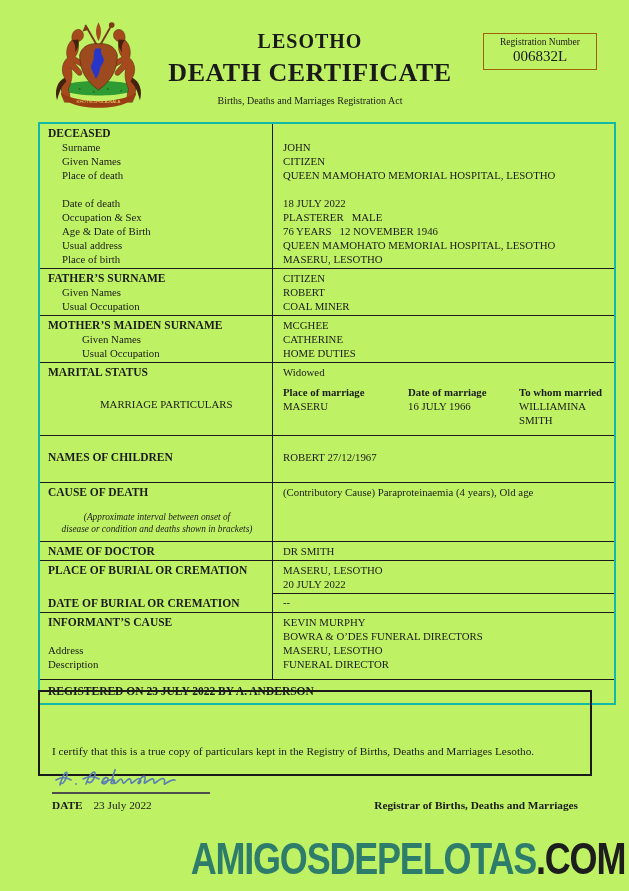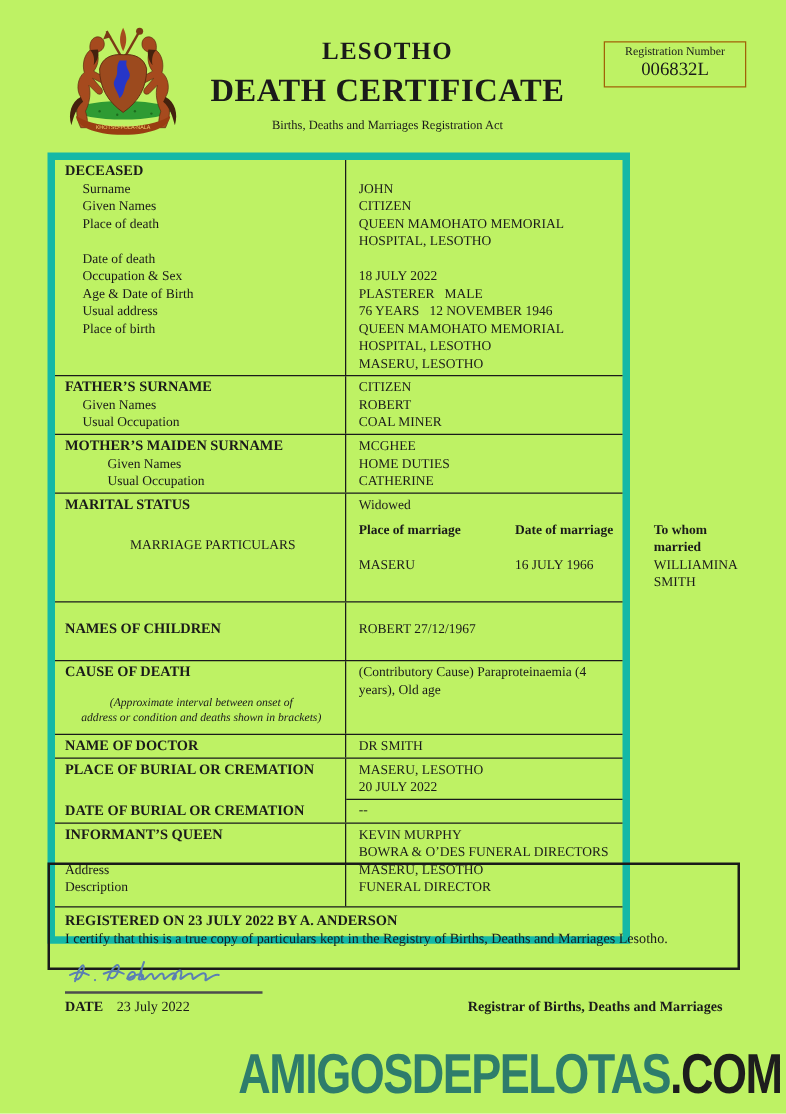--- a/index.html
+++ b/index.html
@@ -11,22 +11,22 @@
   .title-block{position:absolute;left:150px;top:30px;width:320px;text-align:center;}
   .country{font-size:20px;font-weight:bold;letter-spacing:1px;}
   .doc-title{font-size:26px;font-weight:bold;letter-spacing:0.5px;margin-top:5px;}
   .subtitle{font-size:10px;margin-top:7px;}
   .reg-box{position:absolute;right:32px;top:33px;width:114px;box-sizing:border-box;
            border:1px solid #a16207;text-align:center;padding:3px 2px 4px;}
   .reg-label{font-size:9.5px;}
   .reg-number{font-size:15px;margin-top:1px;}
 
   
-  .cert-table{position:absolute;left:38px;top:122px;width:466px;box-sizing:border-box;
-              border:6px solid #14b8a6;font-size:10.8px;line-height:14px;}
+  .cert-table{position:absolute;left:38px;top:122px;width:578px;box-sizing:border-box;
+              border:2px solid #14b8a6;font-size:10.8px;line-height:14px;}
   .row{display:flex;border-top:1px solid #1a1a1a;}
   .row:first-child{border-top:none;}
   .cl{width:232px;box-sizing:border-box;padding:2px 6px 2px 8px;flex-shrink:0;}
   .cr{flex:1;border-left:1px solid #1a1a1a;box-sizing:border-box;padding:2px 8px 2px 10px;}
   .hd{font-weight:bold;font-size:11.5px;}
   .ln{min-height:14px;}
   .ind1{padding-left:14px;}
   .ind2{padding-left:34px;}
   .sp6{height:6px;} .sp14{height:14px;} .sp18{height:18px;}
   .marriage-label{padding-left:52px;}
@@ -146,22 +146,22 @@
     </div>
 
     <div class="row">
       <div class="cl">
         <div class="hd">MOTHER’S MAIDEN SURNAME</div>
         <div class="ln ind2">Given Names</div>
         <div class="ln ind2">Usual Occupation</div>
       </div>
       <div class="cr">
         <div class="ln">MCGHEE</div>
+        <div class="ln">CATHERINE</div>
         <div class="ln">HOME DUTIES</div>
-        <div class="ln">CATHERINE</div>
       </div>
     </div>
 
     <div class="row">
       <div class="cl">
         <div class="hd">MARITAL STATUS</div>
         <div class="sp18"></div>
         <div class="ln marriage-label">MARRIAGE PARTICULARS</div>
       </div>
       <div class="cr pad-b">
@@ -185,21 +185,21 @@
       <div class="cr">
         <div class="ln">ROBERT 27/12/1967</div>
       </div>
     </div>
 
     <div class="row">
       <div class="cl">
         <div class="hd">CAUSE OF DEATH</div>
         <div class="cause-note">
           <div>(Approximate interval between onset of</div>
-          <div>address or condition and deaths shown in brackets)</div>
+          <div>disease or condition and deaths shown in brackets)</div>
         </div>
       </div>
       <div class="cr">
         <div class="ln">(Contributory Cause) Paraproteinaemia (4 years), Old age</div>
       </div>
     </div>
 
     <div class="row">
       <div class="cl">
         <div class="hd">NAME OF DOCTOR</div>
@@ -218,21 +218,21 @@
         <div class="ln">MASERU, LESOTHO</div>
         <div class="ln">20 JULY 2022</div>
         <div class="sub-divider">
           <div class="ln">--</div>
         </div>
       </div>
     </div>
 
     <div class="row">
       <div class="cl">
-        <div class="hd">INFORMANT’S QUEEN</div>
+        <div class="hd">INFORMANT’S CAUSE</div>
         <div class="ln sp14"></div>
         <div class="ln">Address</div>
         <div class="ln">Description</div>
       </div>
       <div class="cr pad-b">
         <div class="ln">KEVIN MURPHY</div>
         <div class="ln">BOWRA &amp; O’DES FUNERAL DIRECTORS</div>
         <div class="ln">MASERU, LESOTHO</div>
         <div class="ln">FUNERAL DIRECTOR</div>
       </div>

